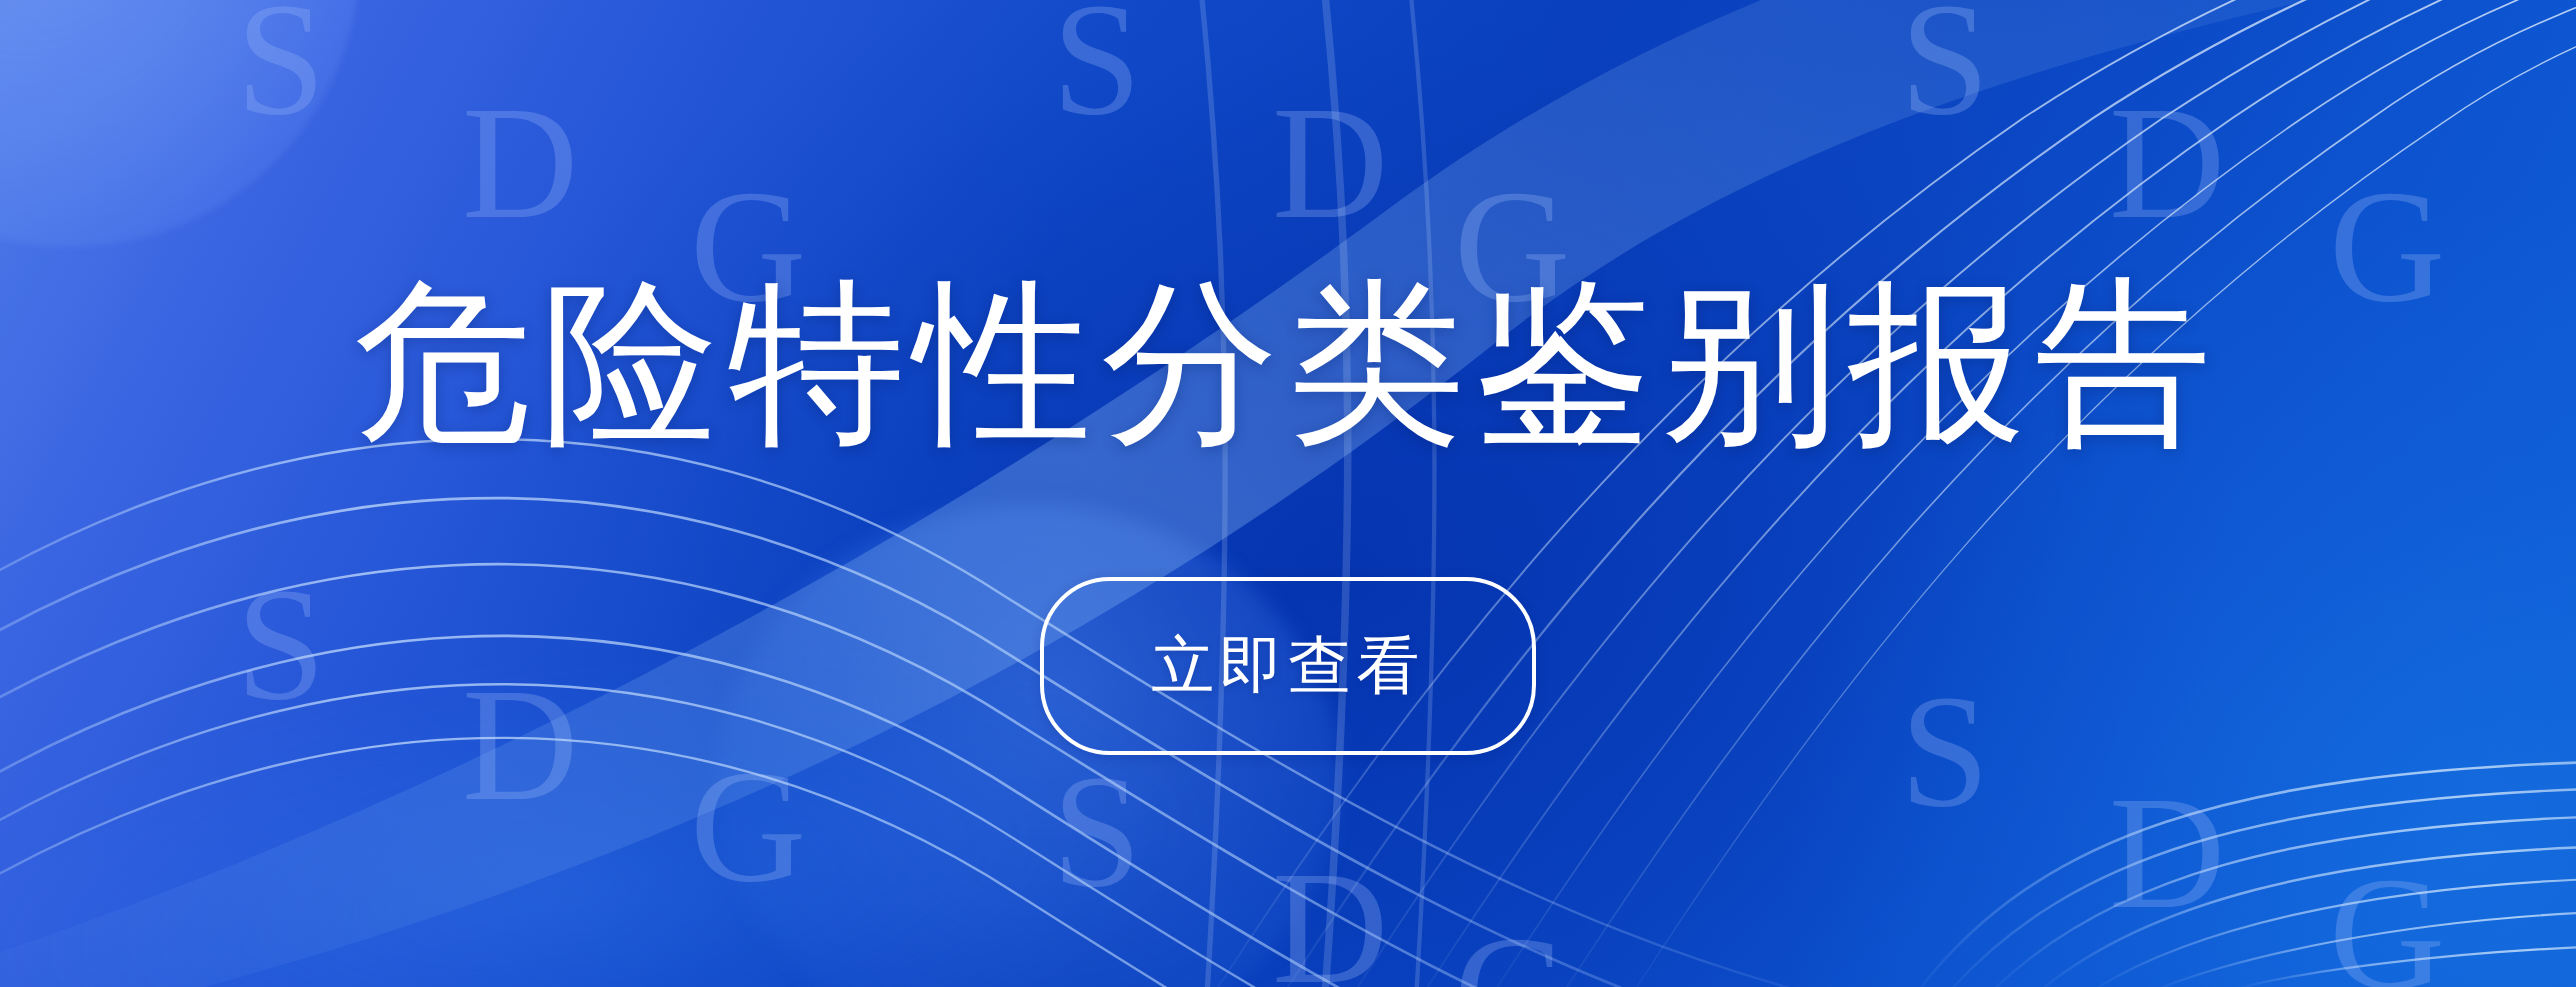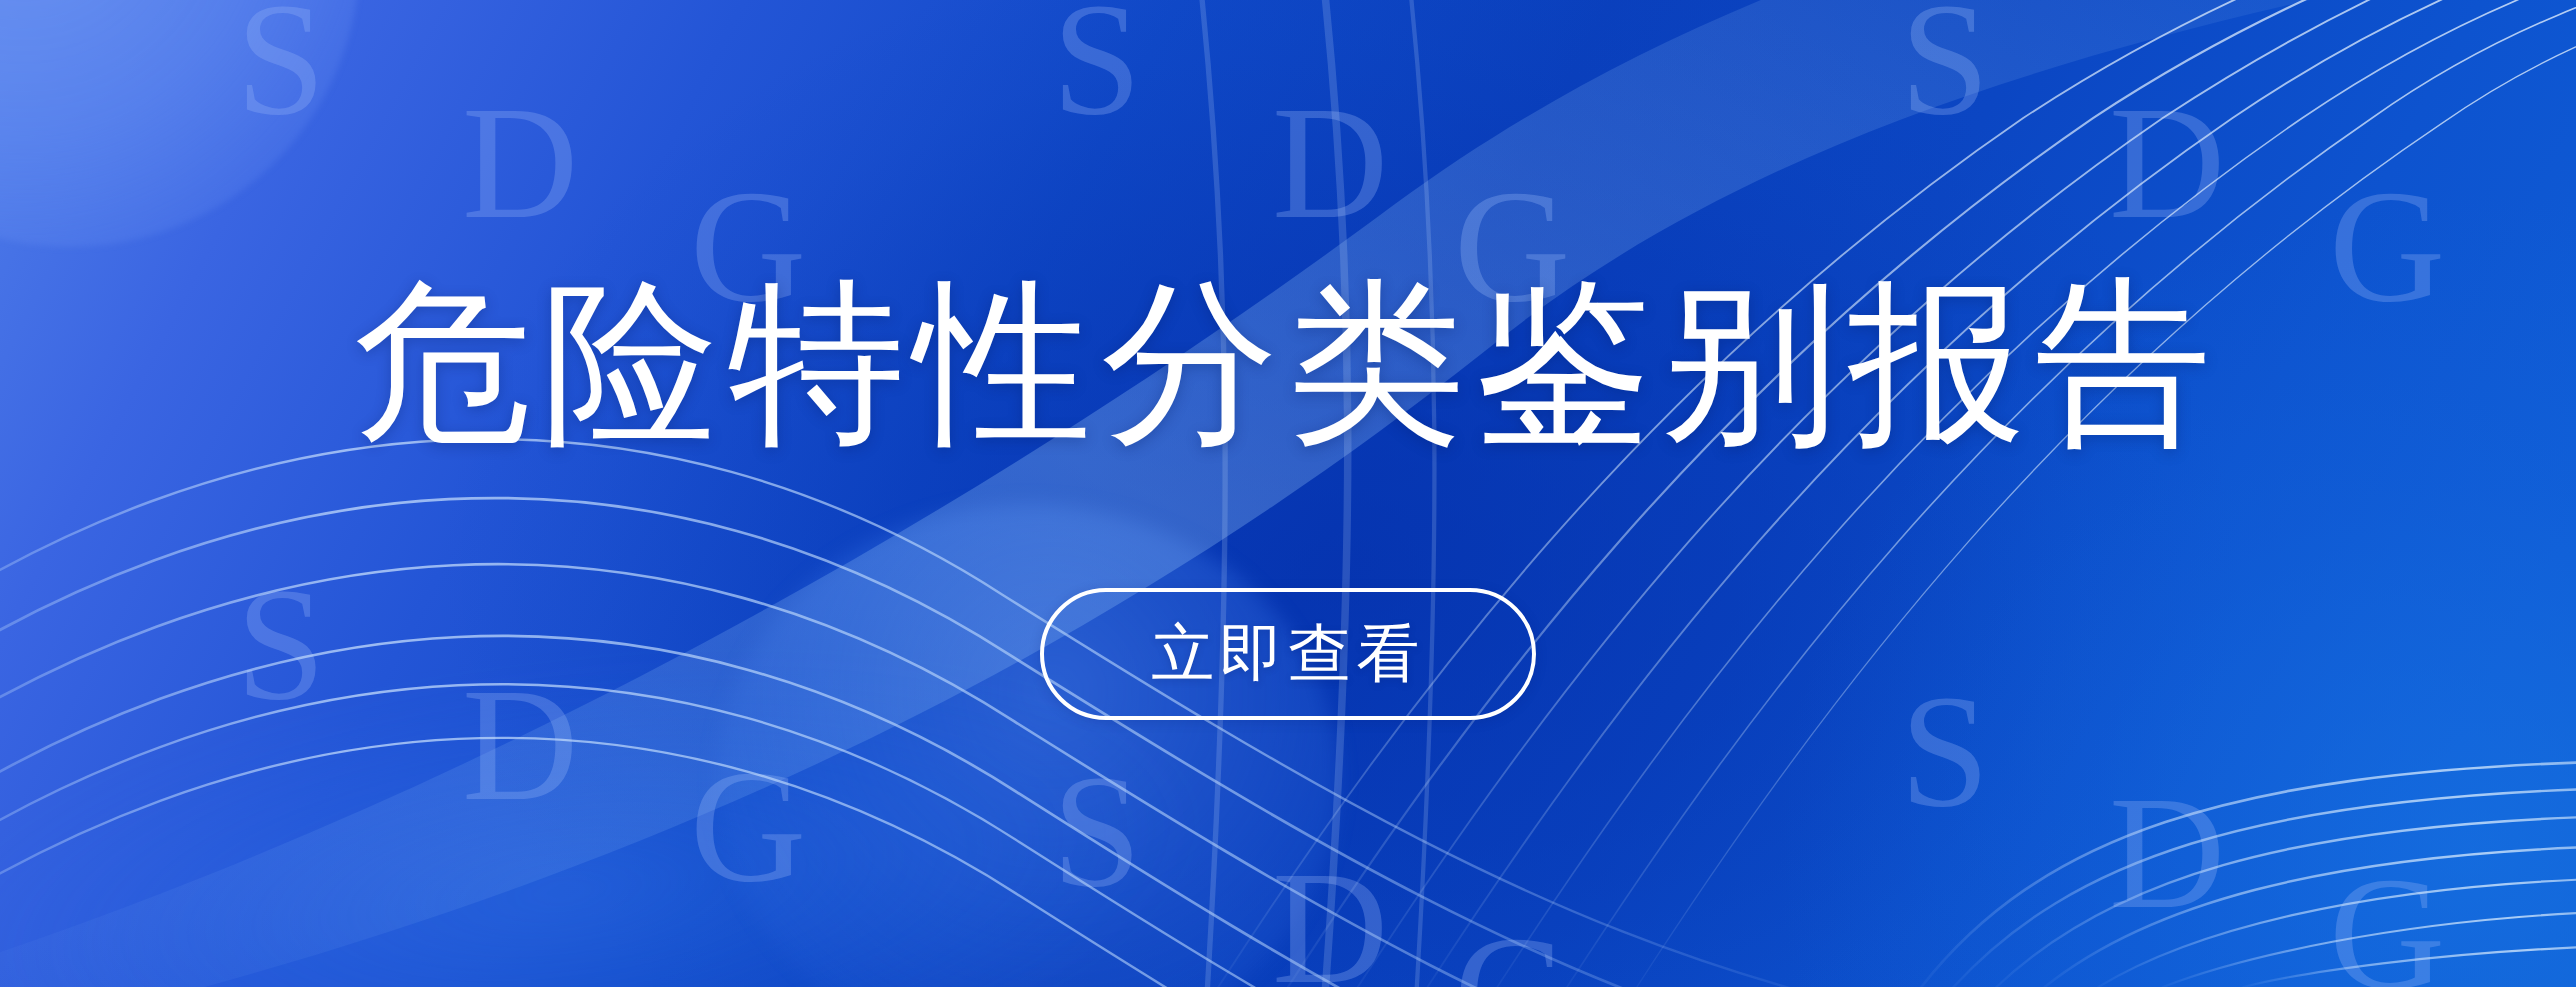--- a/index.html
+++ b/index.html
@@ -158,38 +158,37 @@
     position: absolute;
     top: 577px;
     left: 0;
     right: 0;
     display: flex;
     justify-content: center;
   }
 
   .cta-button {
     width: 496px;
-    height: 132px;
+    height: 178px;
     border: 4.8px solid #ffffff;
     border-radius: 70px;
     background: transparent;
     color: #ffffff;
     font-size: 63px;
     letter-spacing: 5.4px;
     font-weight: 400;
     display: flex;
     align-items: center;
     justify-content: center;
     box-sizing: border-box;
     cursor: pointer;
     font-family: "DejaVu Sans", "Liberation Sans", sans-serif;
     text-shadow: 0 1.6px 7.5px rgba(2, 26, 96, 0.22);
     box-shadow: 0 2.1px 11.8px rgba(4, 30, 110, 0.18);
     padding: 0;
-    margin-top: 11px;
   }
 </style>
 </head>
 <body>
 
 <div class="banner">
 
   <div class="bg-base"></div>
   <div class="bg-deep"></div>
   <div class="bg-rightwarm"></div>

